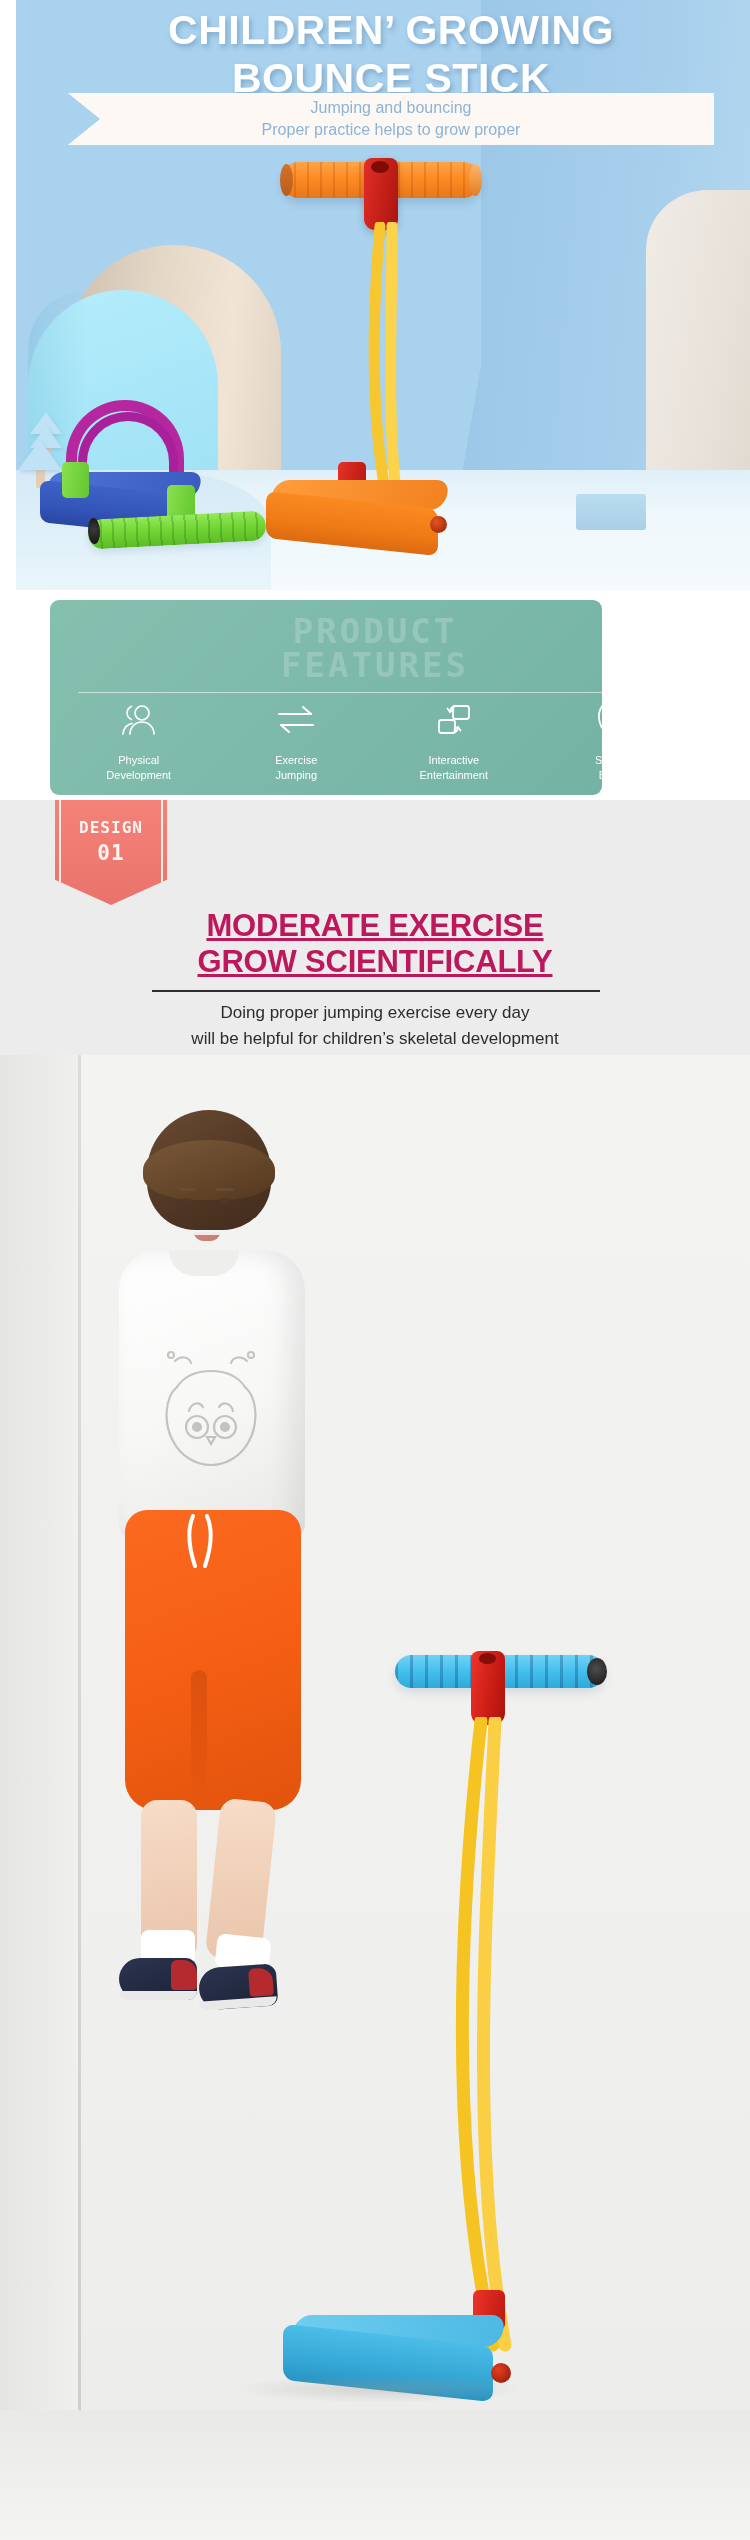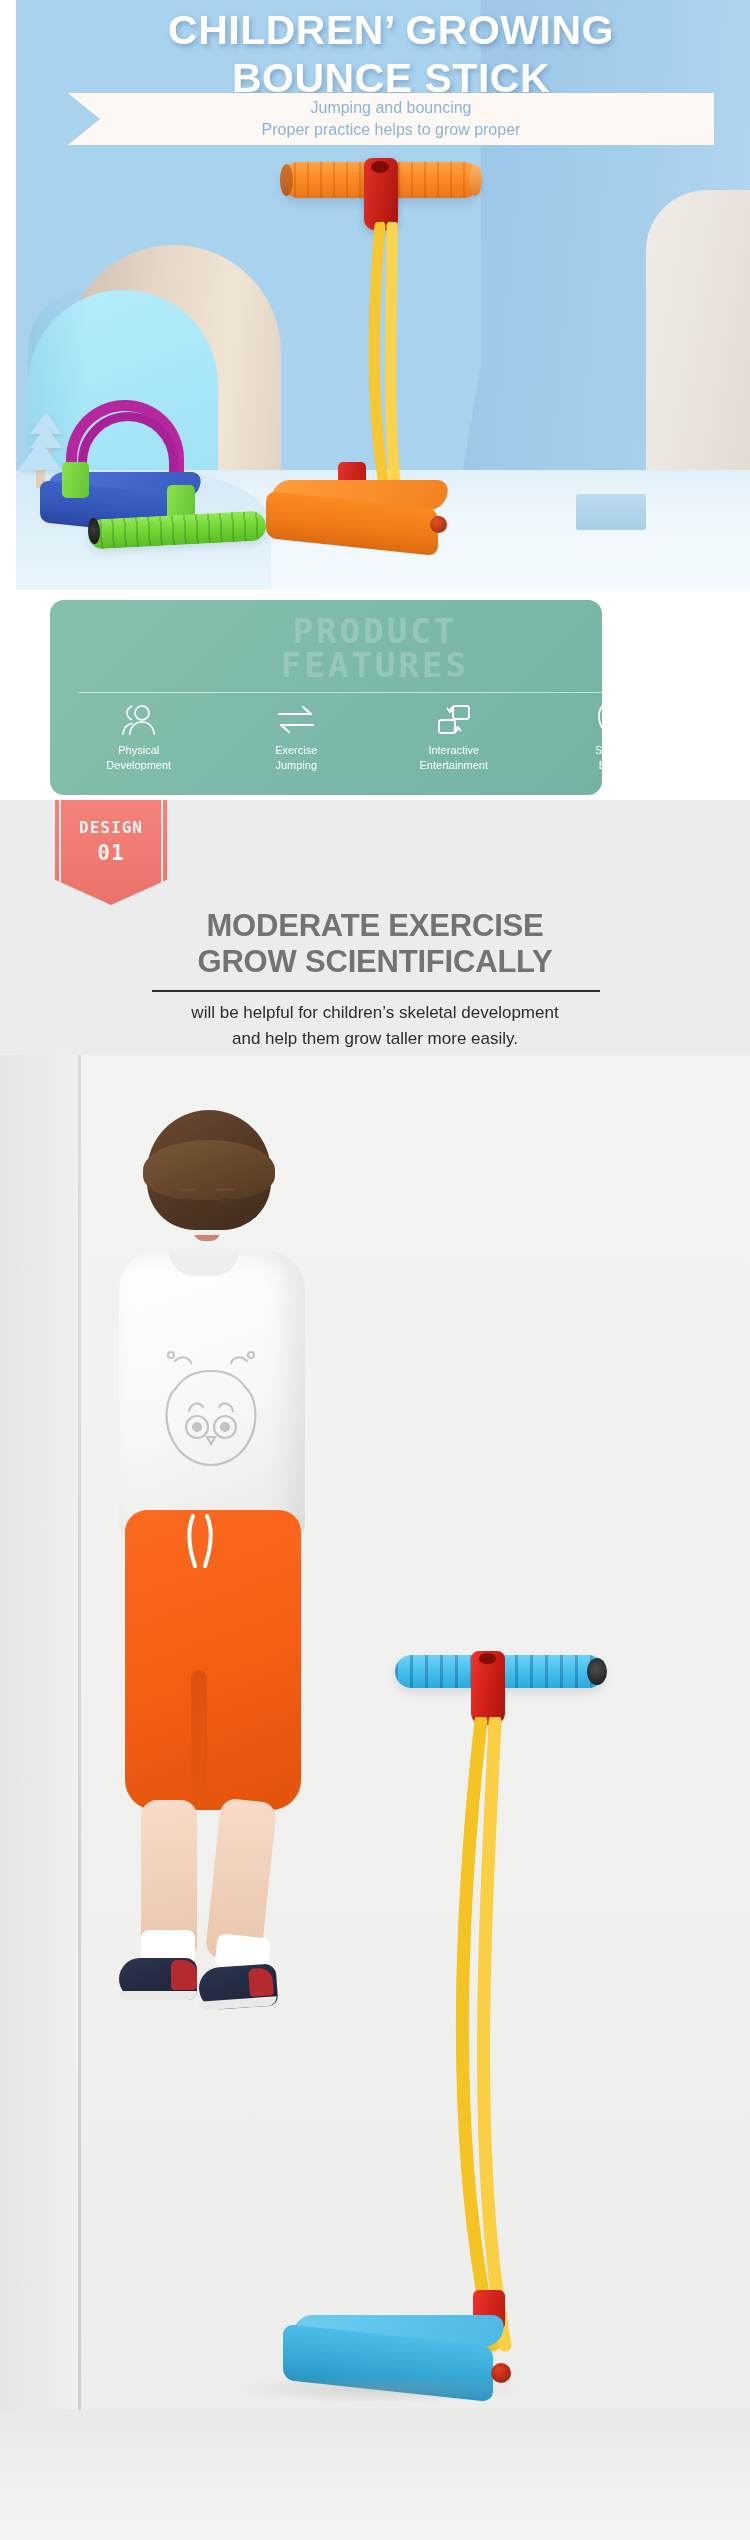--- a/index.html
+++ b/index.html
@@ -241,21 +241,21 @@
 
   
   .features-wrap {
     position: absolute; left: 0; top: 590px;
     width: 750px; height: 210px;
     background: #ffffff;
   }
   .features {
     position: absolute; left: 50px; top: 10px;
     width: 552px; height: 195px;
-    border-radius: 14px;
+    border-radius: 9px;
     background: linear-gradient(135deg, #85bfae 0%, #7ebaab 45%, #74b3a4 100%);
     overflow: hidden;
   }
   .features-ghost {
     position: absolute; left: 0; top: 14px; width: 650px;
     text-align: center;
     font-size: 34px; font-weight: bold; line-height: 1.0;
     letter-spacing: 3px;
     color: rgba(255,255,255,.20);
     font-family: "DejaVu Sans Mono", monospace;
@@ -266,21 +266,21 @@
     background: rgba(255,255,255,.55);
   }
   .features-row {
     position: absolute; left: 10px; top: 100px;
     width: 630px;
     display: flex;
   }
   .feature { flex: 1; text-align: center; color: #ffffff; }
   .feature .icon { height: 38px; display: flex; align-items: center; justify-content: center; }
   .feature .lbl {
-    margin-top: 5px; font-size: 11px; line-height: 1.35;
+    margin-top: 15px; font-size: 11px; line-height: 1.35;
     white-space: pre-line;
   }
 
   
   .design-sec {
     position: absolute; left: 0; top: 800px;
     width: 750px; height: 270px;
     background: #ececec;
   }
   .badge {
@@ -301,21 +301,21 @@
     text-align: center; color: #fff6f4;
     font-family: "DejaVu Sans Mono", monospace;
   }
   .badge-txt .d1 { font-size: 16px; font-weight: bold; letter-spacing: 1px; margin-top: 18px; }
   .badge-txt .d2 { font-size: 21px; font-weight: bold; letter-spacing: 1px; margin-top: 4px; }
 
   .headline {
     position: absolute; left: 0; top: 108px; width: 750px;
     text-align: center;
     font-size: 31px; font-weight: bold; line-height: 1.16;
-    color: #737373; letter-spacing: -.2px;
+    color: #be185d; letter-spacing: -.2px; text-decoration: underline;
   }
   .headline-rule {
     position: absolute; left: 152px; top: 190px;
     width: 448px; height: 2px; background: #2d2d2d;
   }
   .body-copy {
     position: absolute; left: 0; top: 200px; width: 750px;
     text-align: center;
     font-size: 17px; line-height: 1.55; color: #2c2c2c;
   }
@@ -647,20 +647,21 @@
       <div class="d2">01</div>
     </div>
 
     <div class="headline">
       <div>MODERATE EXERCISE</div>
       <div>GROW SCIENTIFICALLY</div>
     </div>
     <div class="headline-rule"></div>
 
     <div class="body-copy">
+      <div>Doing proper jumping exercise every day</div>
       <div>will be helpful for children’s skeletal development</div>
       <div>and help them grow taller more easily.</div>
     </div>
   </section>
 
   <section class="photo">
     <div class="wall-left"></div>
     <div class="wall-edge"></div>
     <div class="photo-floor"></div>
 

